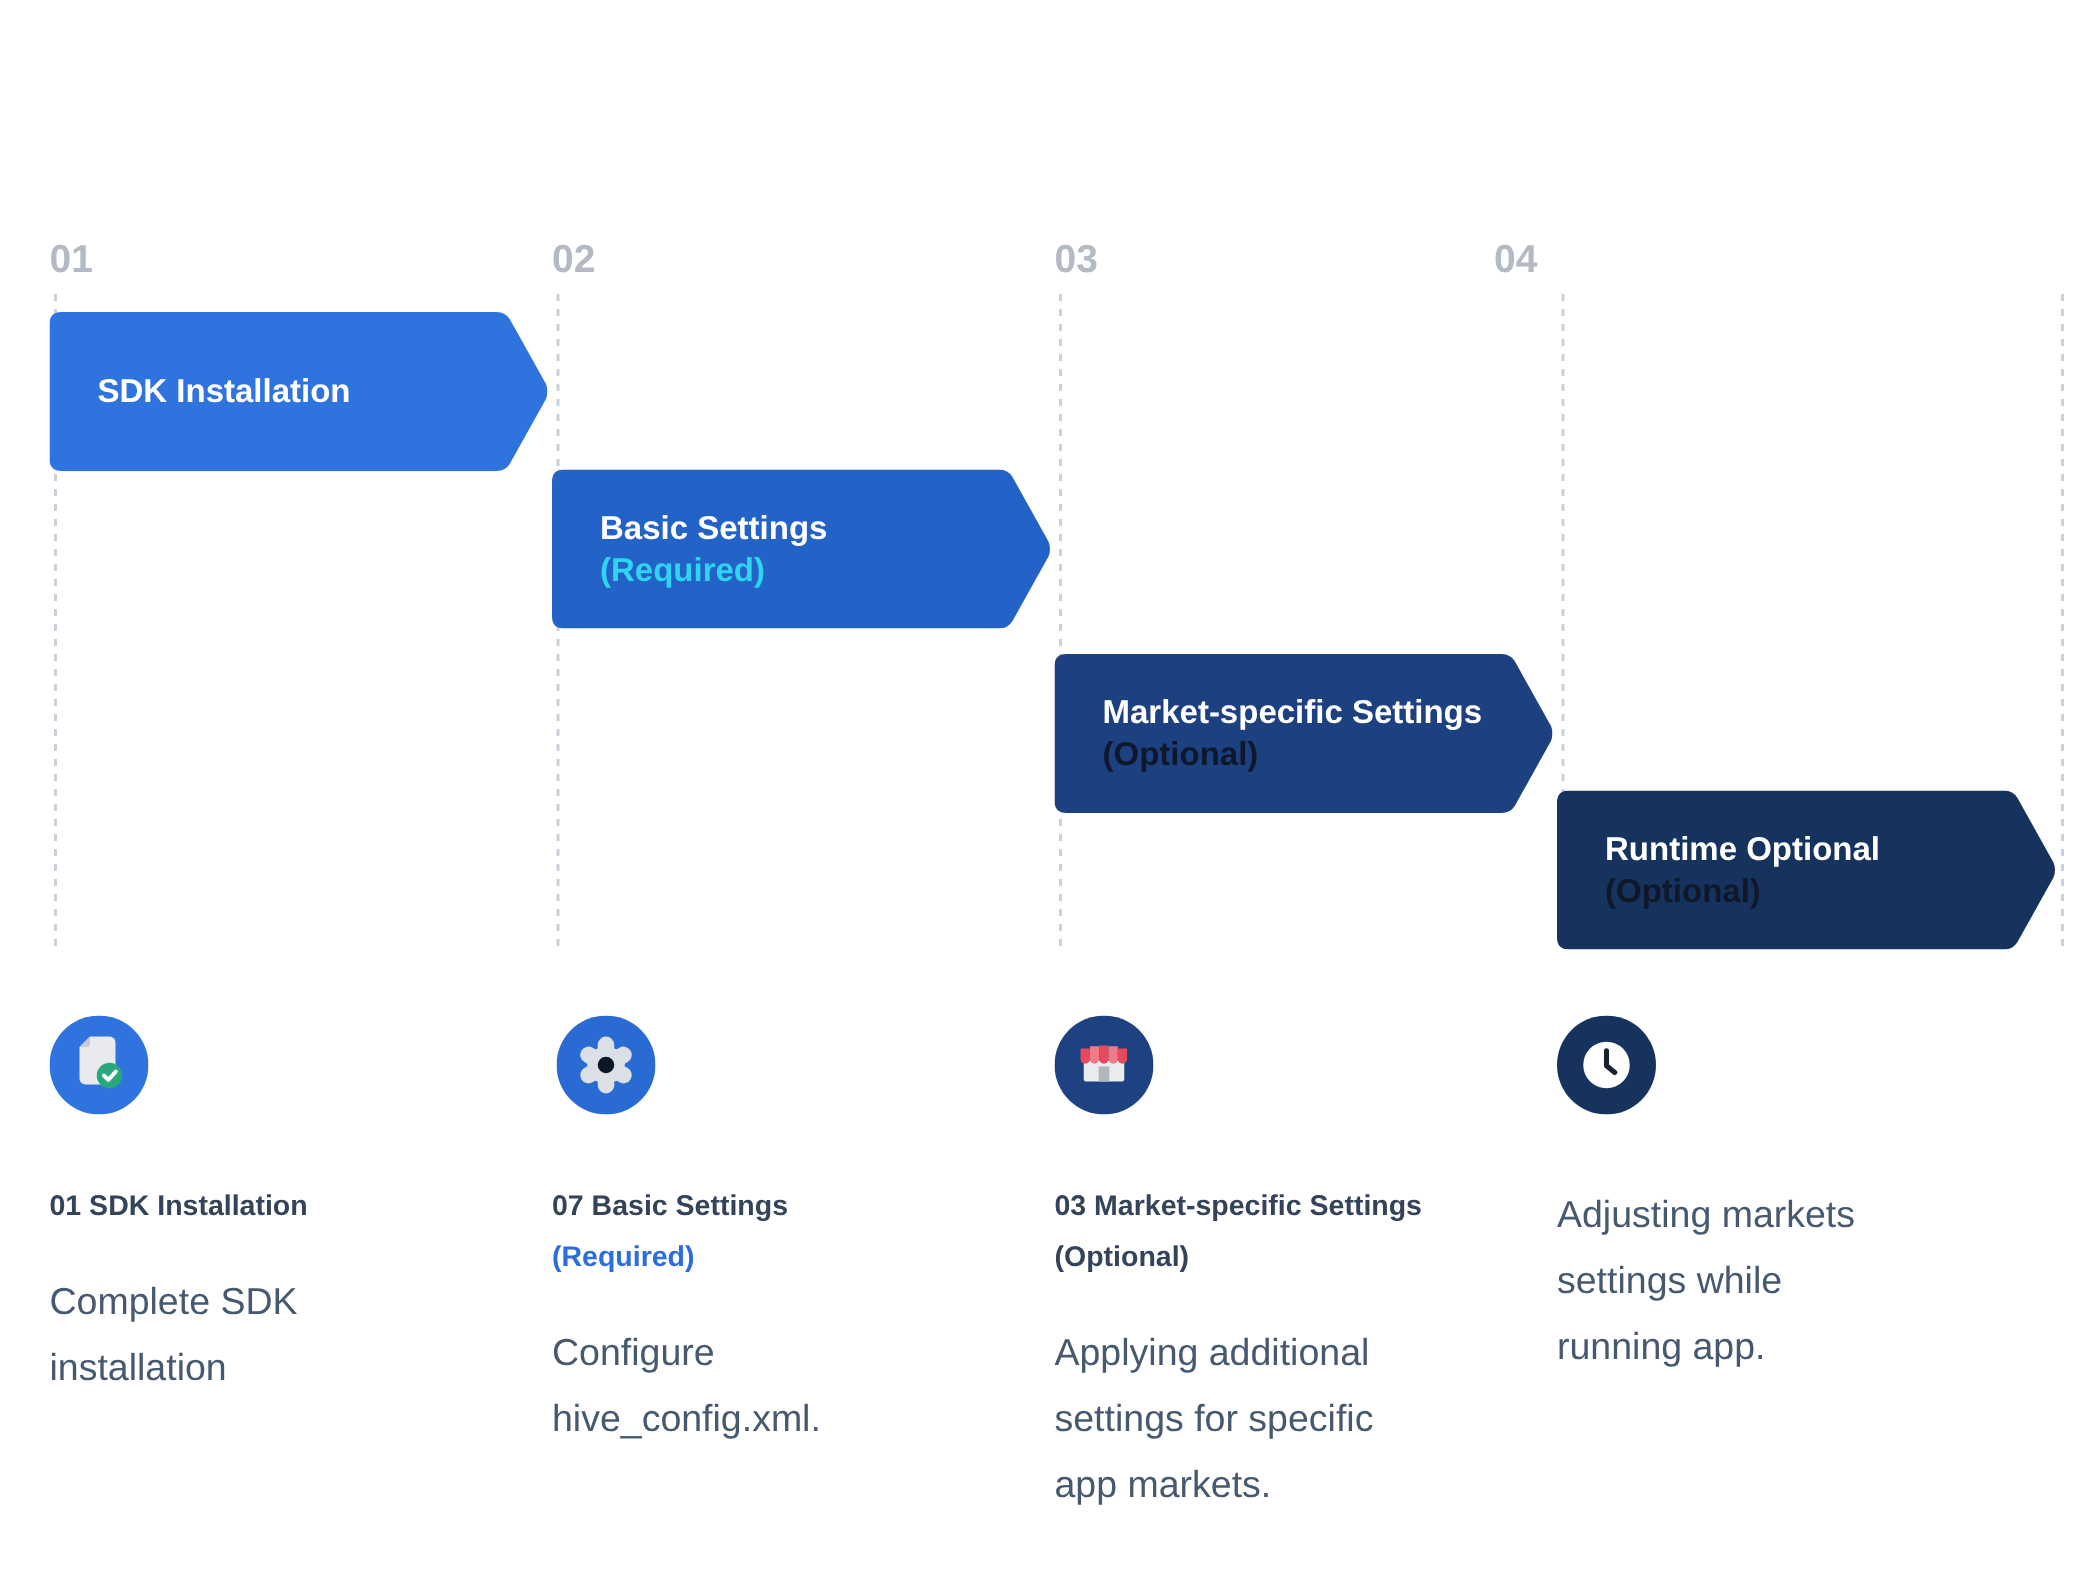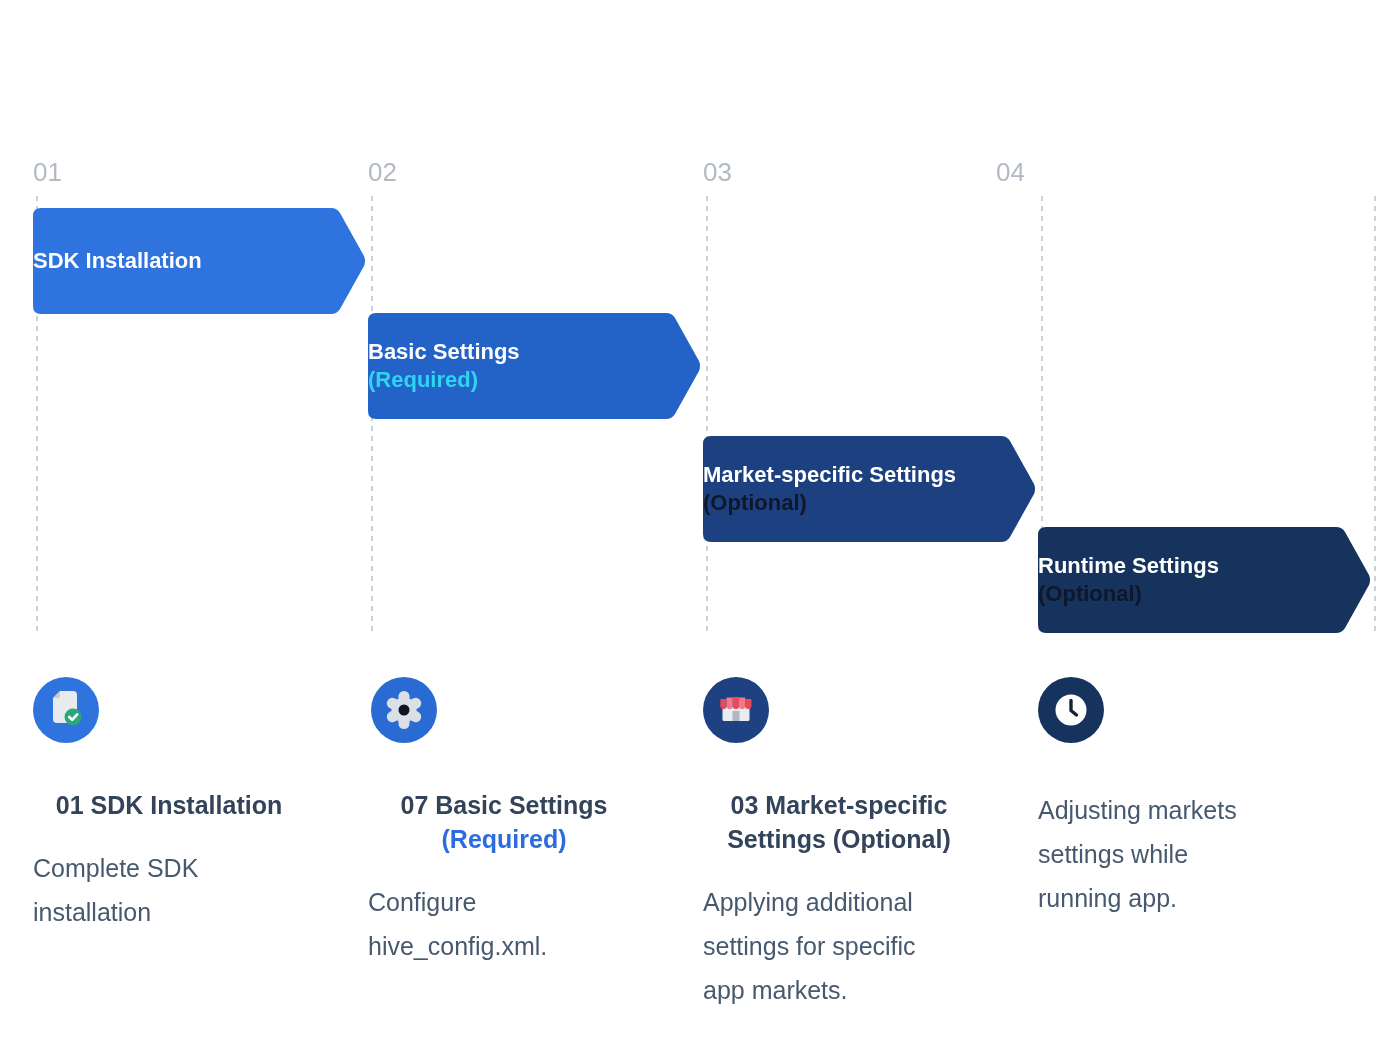--- a/index.html
+++ b/index.html
@@ -5,40 +5,40 @@
   html,body{margin:0;padding:0;background:#fff;}
   .stage{
     position:relative;width:1400px;height:1062px;background:#ffffff;
     font-family:"Liberation Sans",sans-serif;overflow:hidden;
   }
   .title{
     position:absolute;top:60px;left:0;width:100%;text-align:center;
     font-size:44px;font-weight:700;color:#3f5065;letter-spacing:0.5px;
   }
   .col-label{
-    position:absolute;top:157px;font-size:26px;font-weight:400;color:#b3bac4;
+    position:absolute;top:157px;font-size:26px;font-weight:700;color:#b3bac4;
   }
   .vline{
     position:absolute;top:196px;width:2px;height:440px;
     background:repeating-linear-gradient(to bottom,#cbd1d9 0 5px,transparent 5px 10px);
   }
   .banner{position:absolute;width:332px;height:106px;}
   .banner svg.banner-shape{position:absolute;left:0;top:0;width:332px;height:106px;display:block;}
   .banner-text{
     position:absolute;inset:0;display:flex;flex-direction:column;justify-content:center;
-    color:#ffffff;font-size:22px;font-weight:700;line-height:28px;white-space:nowrap;
+    padding-left:32px;color:#ffffff;font-size:22px;font-weight:700;line-height:28px;white-space:nowrap;
   }
   .banner-sub{color:#0f172a;}
   .banner-sub.required{color:#2fd4f0;}
   .step-icon{position:absolute;top:677px;width:66px;height:66px;}
   .step-icon svg{display:block;width:66px;height:66px;}
   .card{position:absolute;top:788px;width:305px;}
   .card-heading{
-    font-size:25px;font-weight:700;color:#33435a;line-height:34px;
-    margin:0 0 24px 0;max-width:272px;text-align:center;
+    font-size:19px;font-weight:700;color:#33435a;line-height:34px;
+    margin:0 0 24px 0;max-width:272px;
   }
   .heading-suffix{display:block;color:#2b6cdf;}
   .card-desc{
     font-size:25px;font-weight:400;color:#46596f;line-height:44px;max-width:240px;
   }
 </style>
 </head>
 <body>
 
 <div class="stage">
@@ -83,21 +83,21 @@
       <span>Market-specific Settings</span>
       <span class="banner-sub">(Optional)</span>
     </div>
   </div>
 
   <div class="banner" style="left:1038px;top:527px">
     <svg class="banner-shape" viewBox="0 0 332 106">
       <path d="M8 0 H298 q6 0 9 5 L331 48 q2 5 0 10 L307 101 q-3 5 -9 5 H8 q-8 0 -8 -8 V8 q0 -8 8 -8 Z" fill="#16335e"></path>
     </svg>
     <div class="banner-text">
-      <span>Runtime Settings</span>
+      <span>Runtime Optional</span>
       <span class="banner-sub">(Optional)</span>
     </div>
   </div>
 
   <div class="step-icon" style="left:33px">
     <svg viewBox="0 0 66 66">
       <circle cx="33" cy="33" r="33" fill="#2e73de"></circle>
       <path d="M27 14 H40 a4 4 0 0 1 4 4 V42 a4 4 0 0 1 -4 4 H24 a4 4 0 0 1 -4 -4 V21 Z" fill="#e8eaed"></path>
       <path d="M27 14 L20 21 H25 a2 2 0 0 0 2 -2 Z" fill="#c6cbd1"></path>
       <circle cx="40" cy="40" r="8.5" fill="#2aa87c"></circle>

